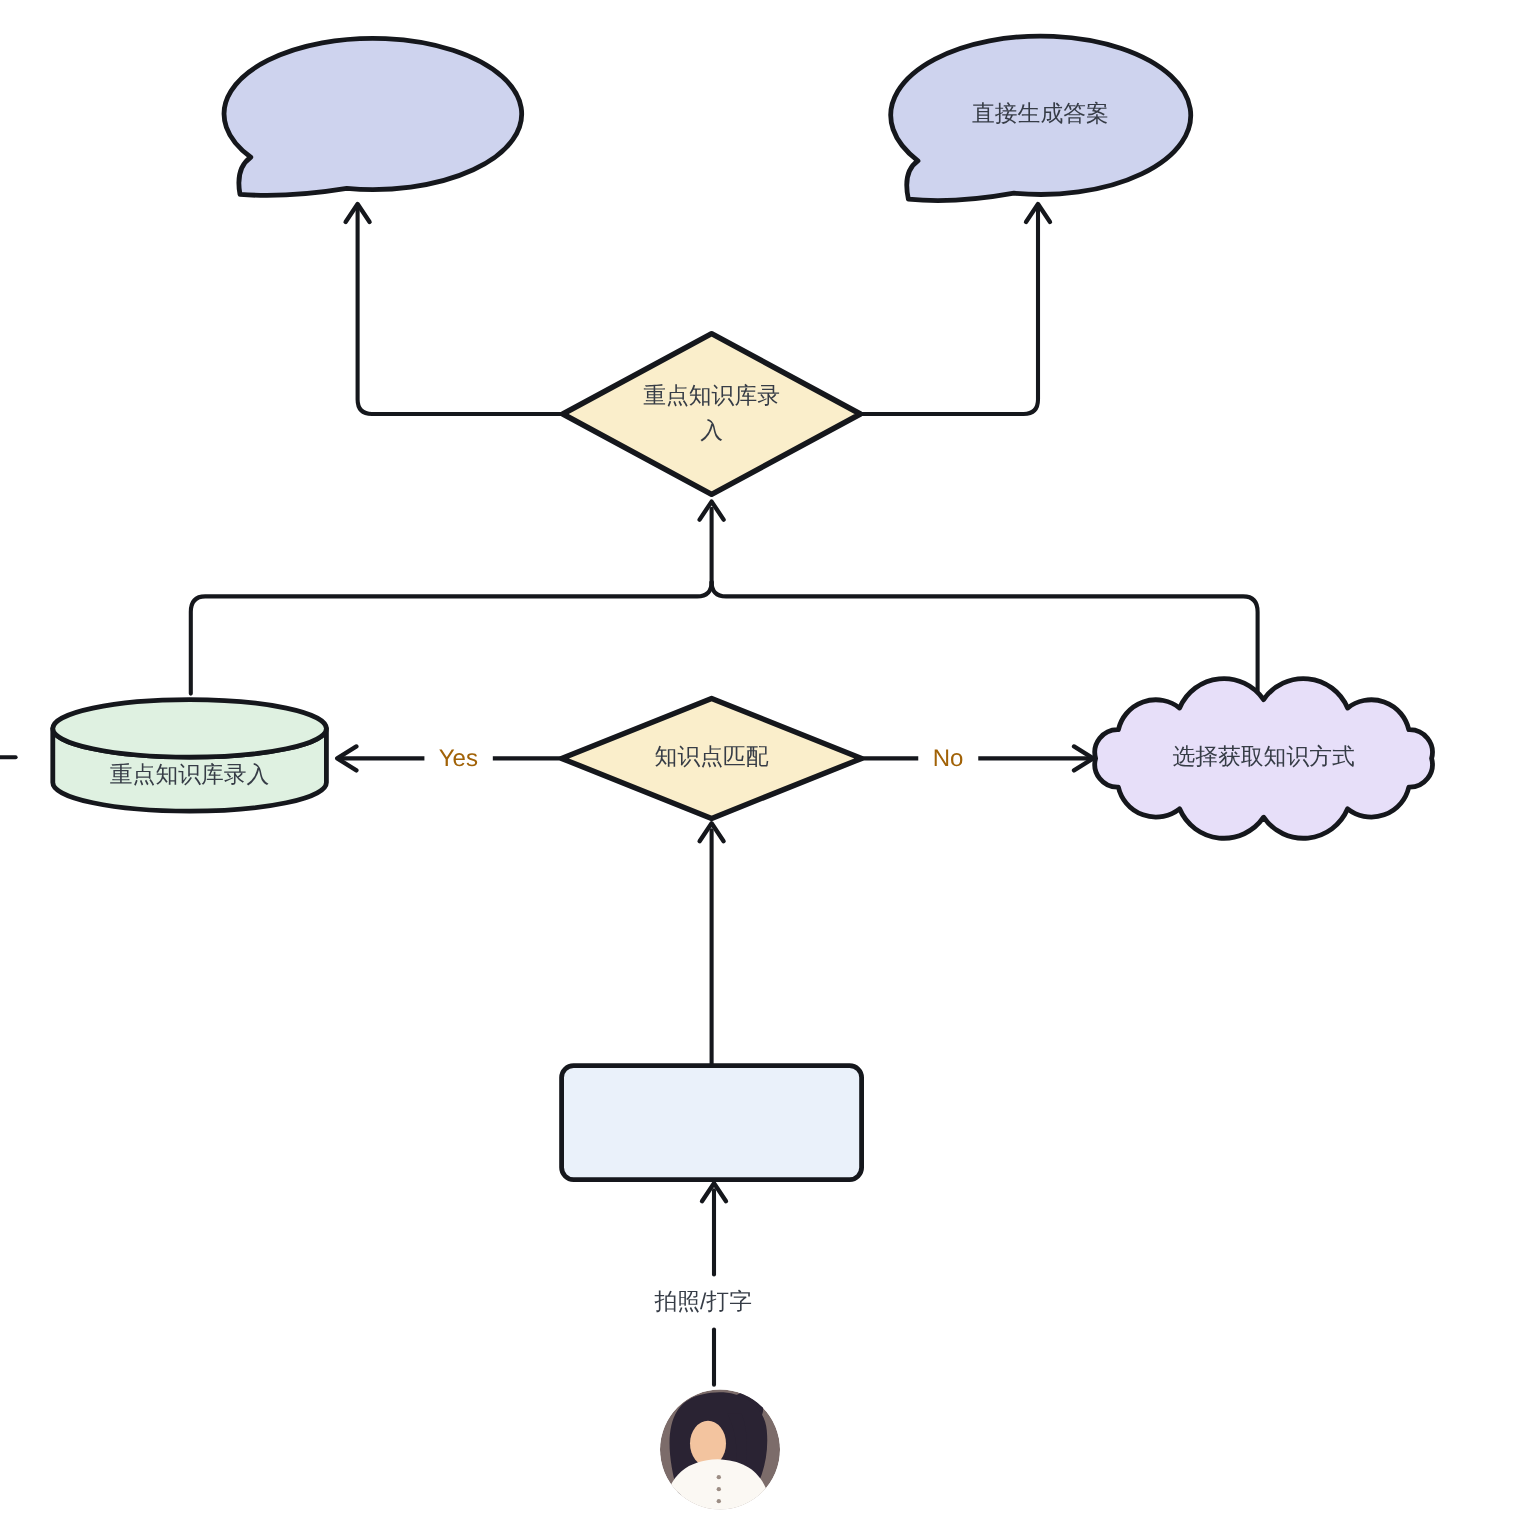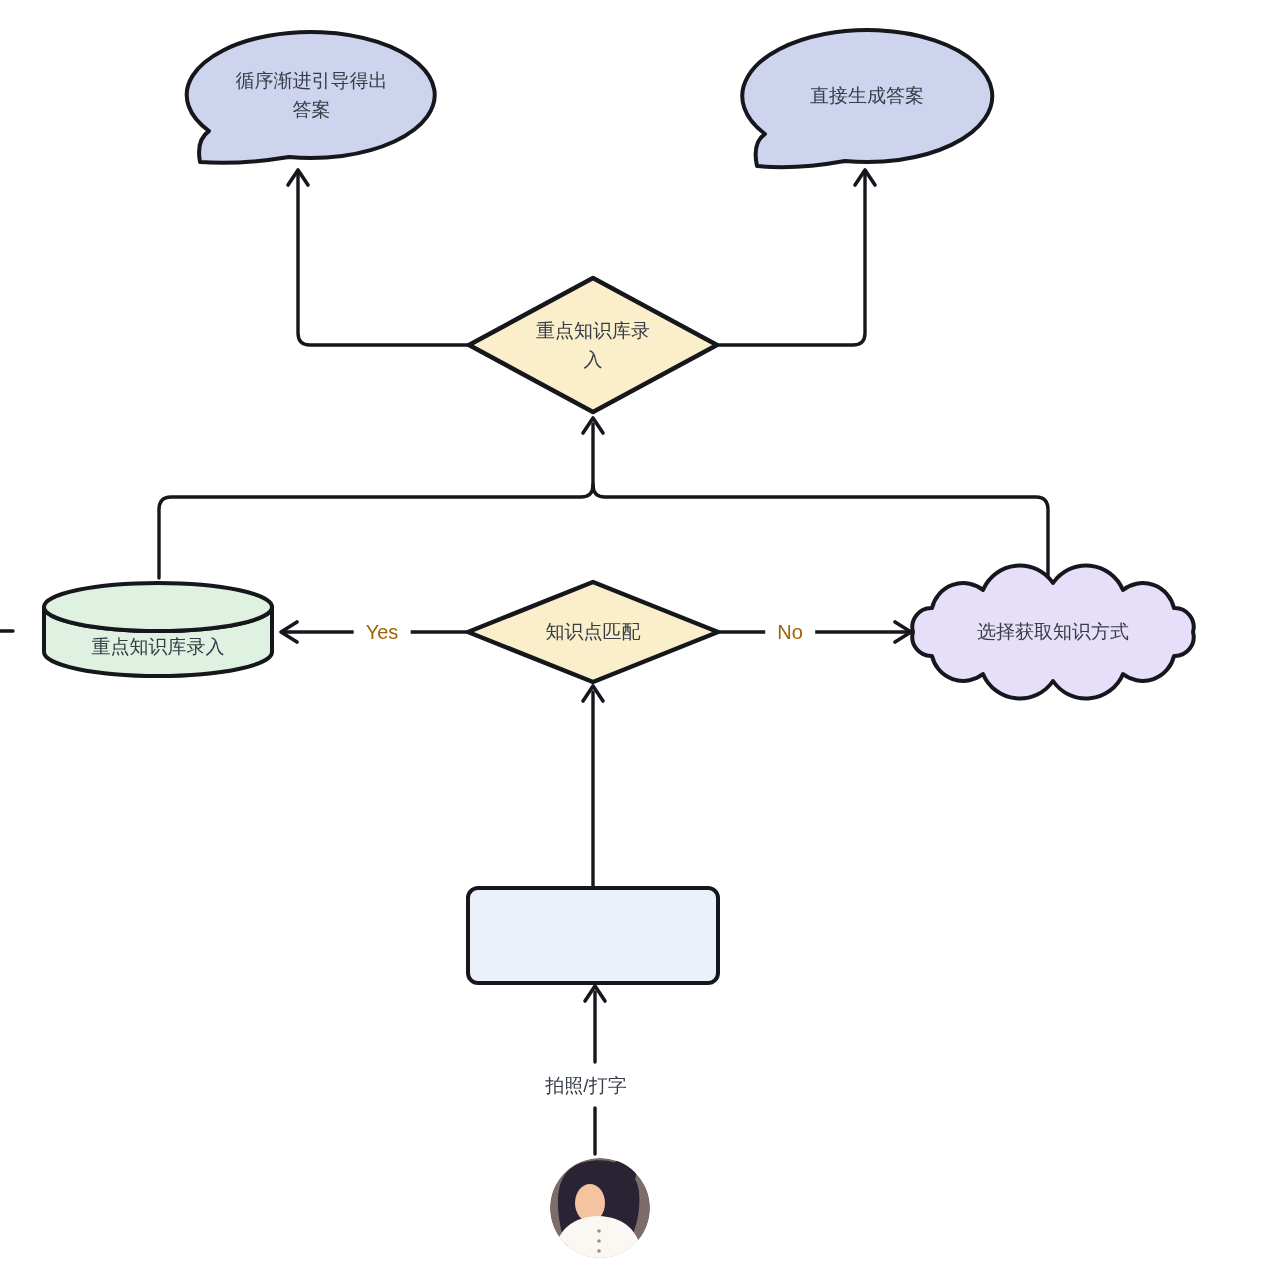--- a/index.html
+++ b/index.html
@@ -134,21 +134,20 @@
       <rect x="584" y="1208" width="14" height="14" fill="#eab58e"></rect>
       <ellipse cx="590" cy="1203" rx="15" ry="19" fill="#f3c49f"></ellipse>
       <path d="M 606 1178 C 617 1198 616 1228 605 1254 L 614 1254 C 624 1228 625 1196 618 1178 Z" fill="#2a2333"></path>
       <path d="M 552 1260 C 557 1228 573 1217 598 1216 C 625 1217 639 1230 644 1260 Z" fill="#fbf8f3"></path>
       <circle cx="599" cy="1231" r="1.8" fill="#9c8d84"></circle>
       <circle cx="599" cy="1241" r="1.8" fill="#9c8d84"></circle>
       <circle cx="599" cy="1251" r="1.8" fill="#9c8d84"></circle>
     </g>
   </svg>
 
-  <div class="label" style="left:229px; top:50px; width:165px; height:90px;">循序渐进引导得出答案</div>
 
   <div class="label" style="left:767px; top:76px; width:200px; height:40px;">直接生成答案</div>
 
   <div class="label" style="left:533px; top:304px; width:120px; height:82px;">重点知识库录入</div>
 
   <div class="label" style="left:58px; top:627px; width:200px; height:40px;">重点知识库录入</div>
 
   <div class="label" style="left:513px; top:612px; width:160px; height:40px;">知识点匹配</div>
 
   <div class="label" style="left:953px; top:612px; width:200px; height:40px;">选择获取知识方式</div>

